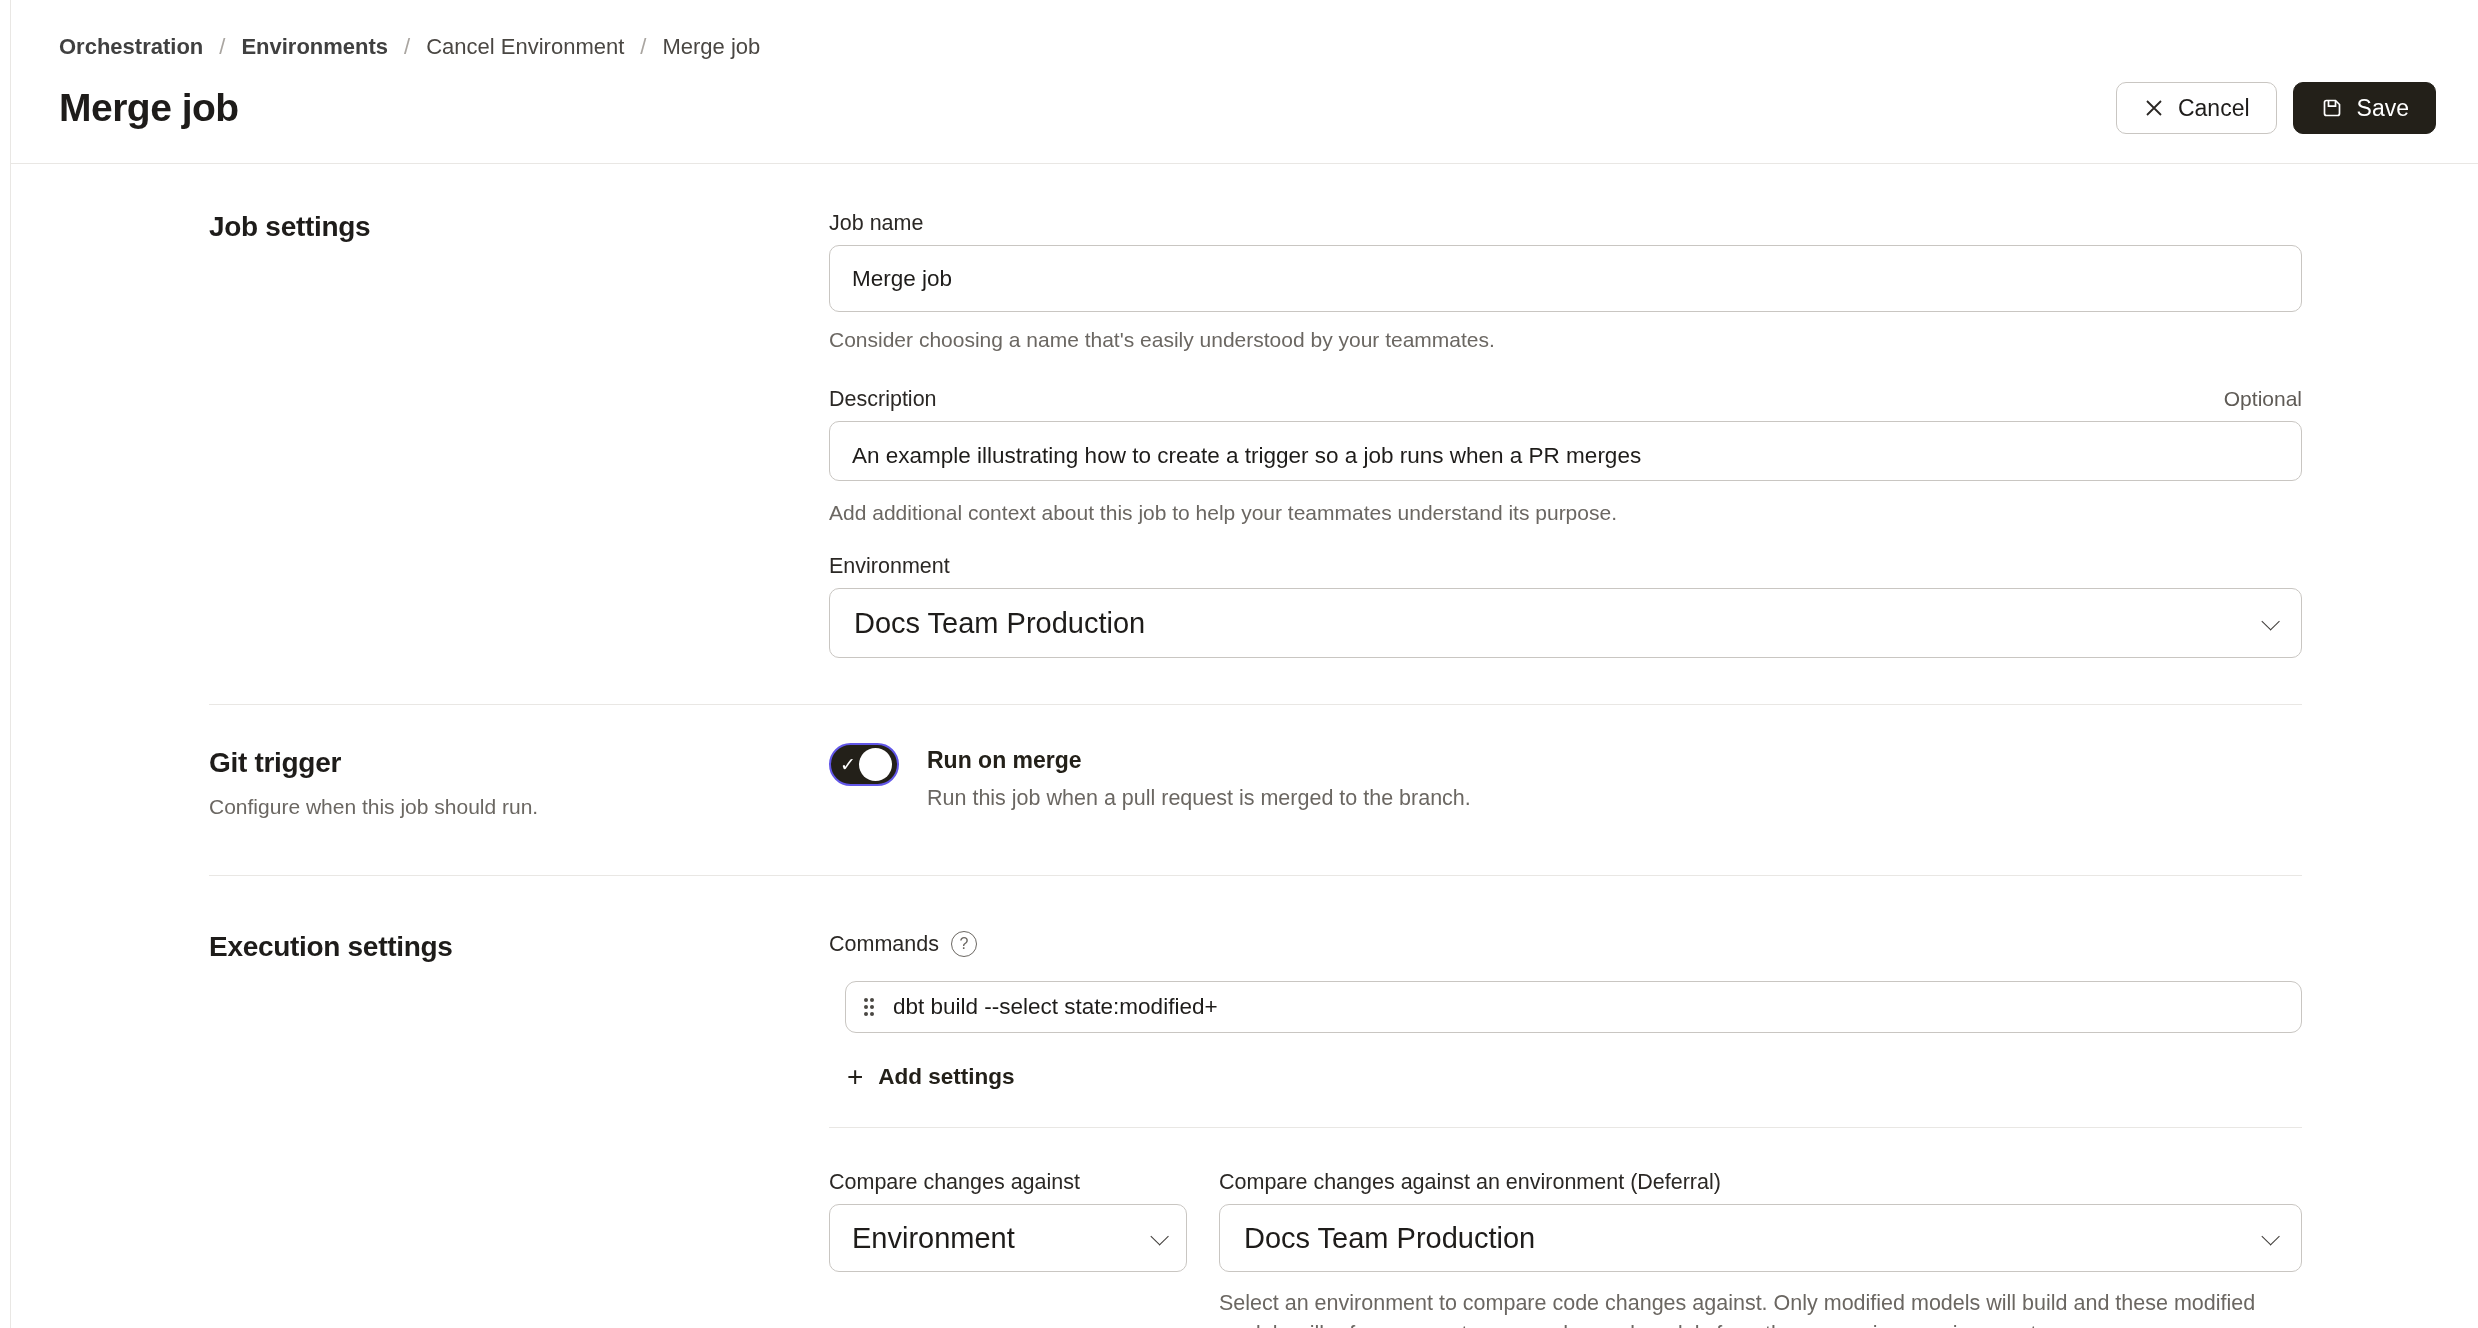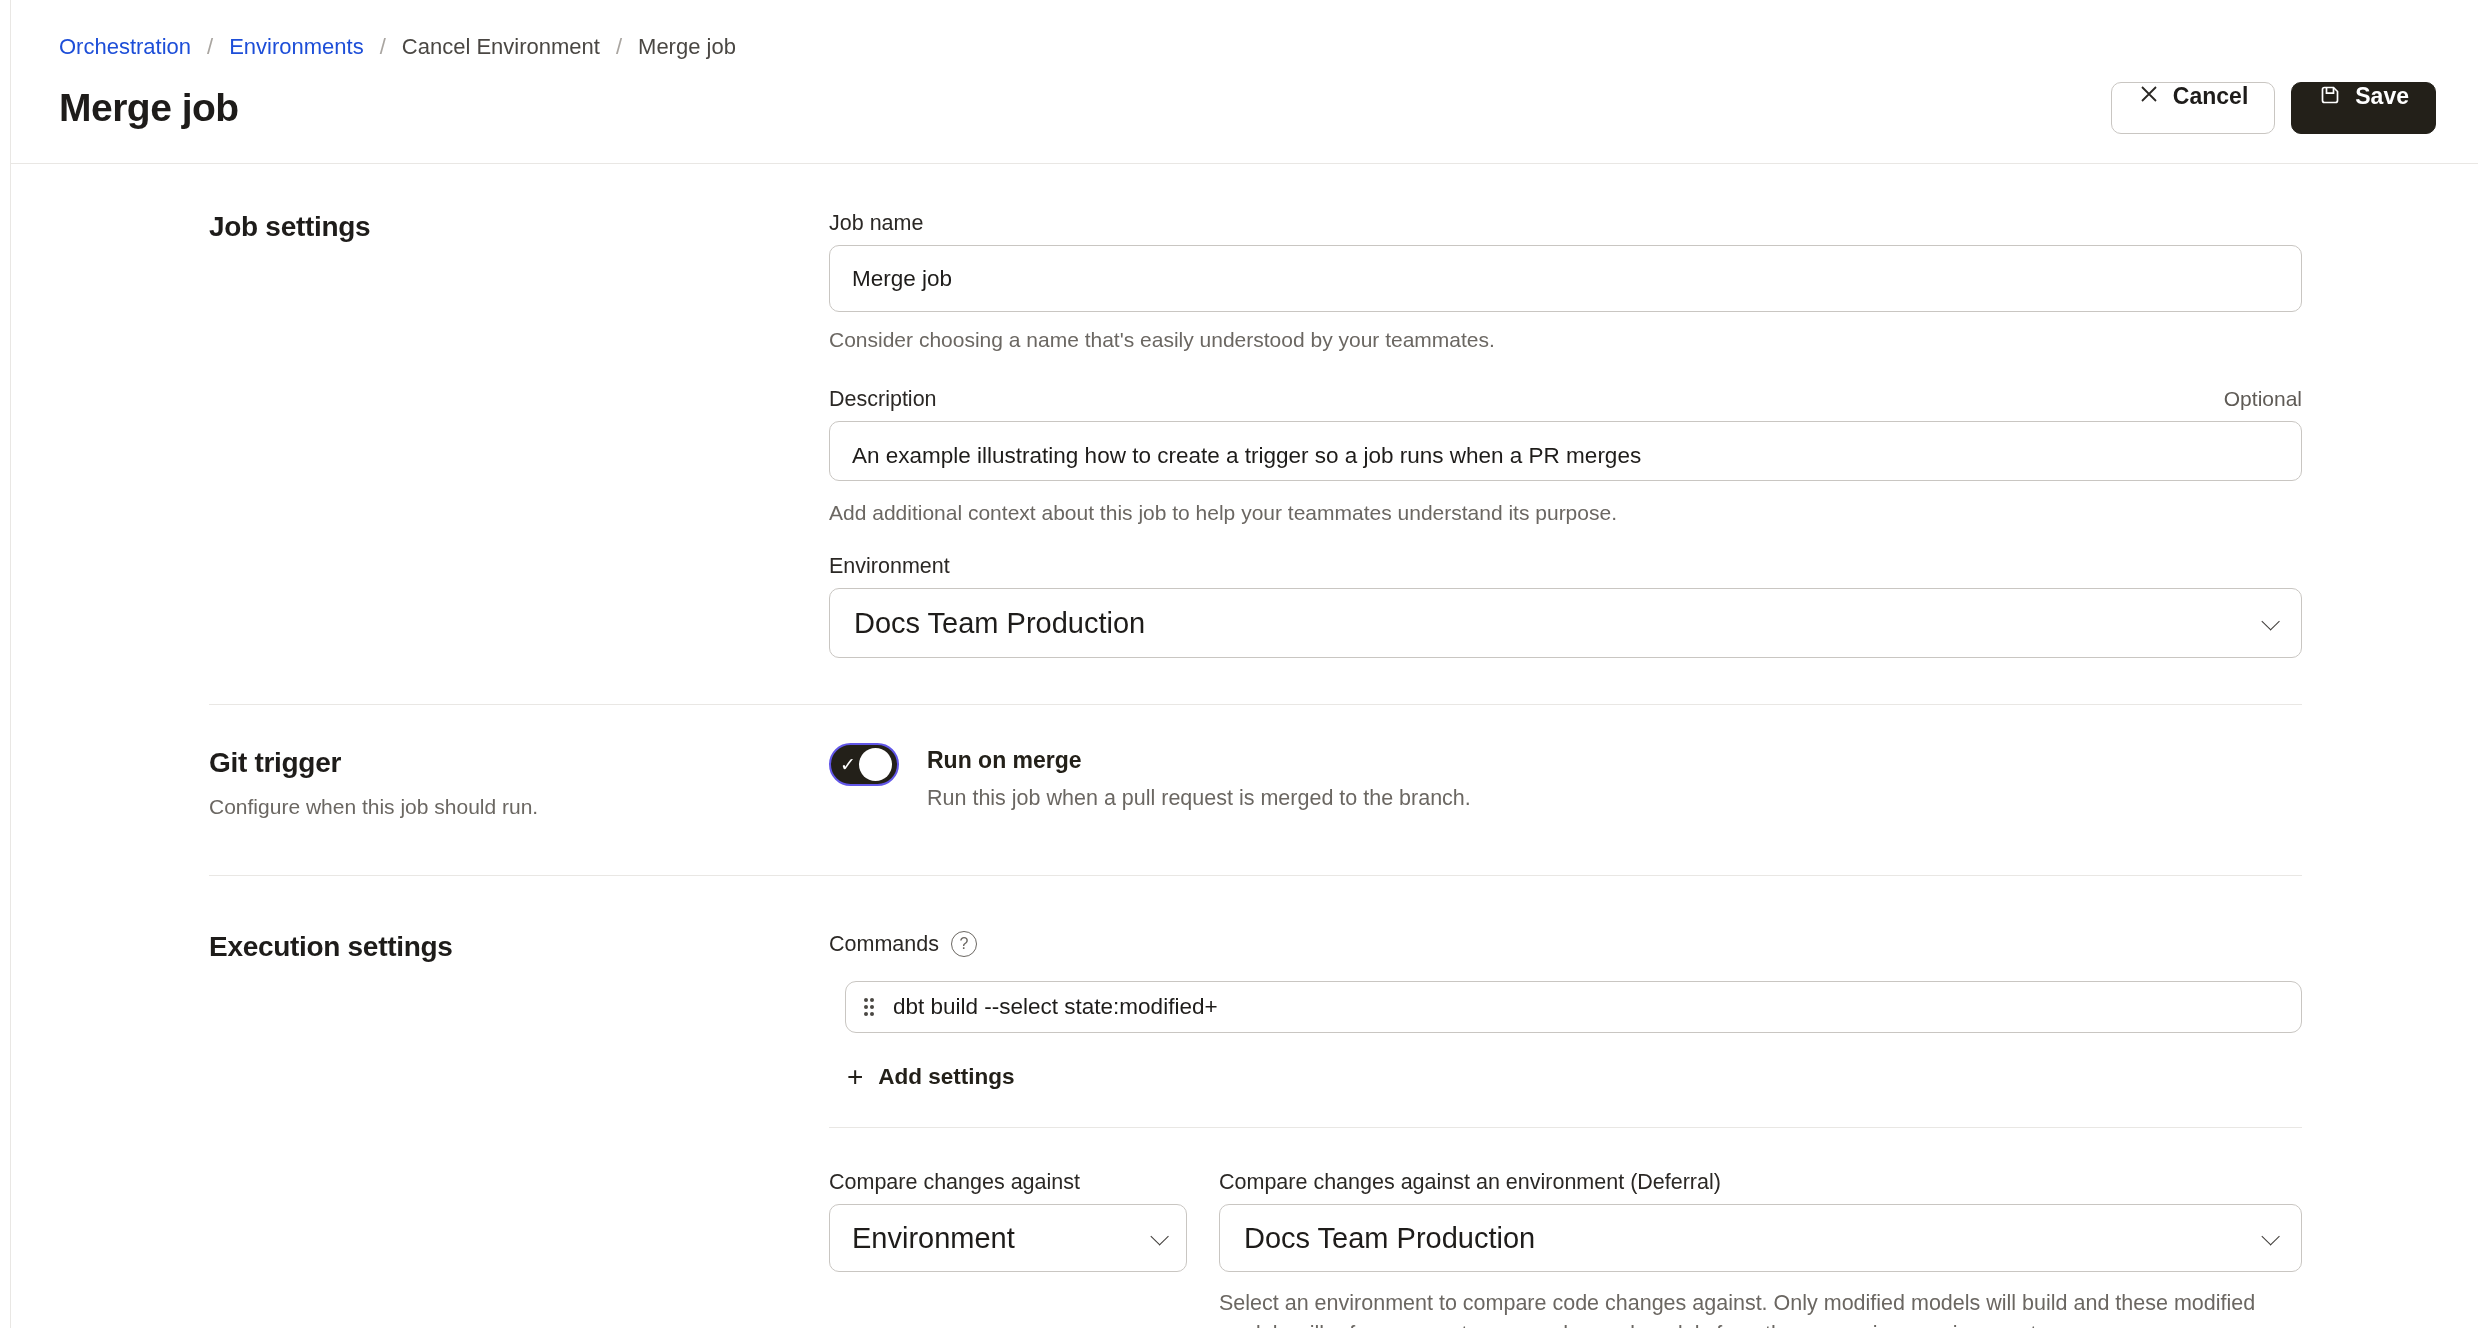--- a/index.html
+++ b/index.html
@@ -13,28 +13,28 @@
   }
   *{box-sizing:border-box;margin:0;padding:0;}
   html,body{width:2478px;height:1328px;overflow:hidden;background:var(--bg);}
   body{font-family:"Liberation Sans","DejaVu Sans",sans-serif;color:var(--text);}
   .app{margin-left:10px;width:2468px;height:1328px;border-left:1px solid var(--divider);}
 
   
   .header{padding:34px 42px 0 48px;border-bottom:1px solid var(--divider);height:164px;}
   .breadcrumb{display:flex;align-items:center;gap:16px;font-size:22px;line-height:26px;}
   .crumb{color:#3d3a37;text-decoration:none;cursor:pointer;}
-  .crumb.strong{font-weight:400;color:#1d4ed8;}
+  .crumb.strong{font-weight:700;color:#404040;}
   .crumb.current{color:#4a4743;font-weight:400;}
   .crumb-sep{color:#a9a5a0;font-weight:400;}
   .title-row{margin-top:22px;display:flex;align-items:center;justify-content:space-between;}
   .page-title{font-size:39px;font-weight:700;letter-spacing:-0.5px;}
   .actions{display:flex;gap:16px;}
-  .btn{display:flex;gap:13px;height:52px;padding:0 26px;border-radius:10px;
-       font-size:23px;font-weight:700;cursor:pointer;border:1px solid transparent;}
+  .btn{display:flex;align-items:center;gap:13px;height:52px;padding:0 26px;border-radius:10px;
+       font-size:23px;font-weight:400;cursor:pointer;border:1px solid transparent;}
   .btn-secondary{background:#fff;border-color:var(--border);color:var(--text);}
   .btn-primary{background:var(--dark);color:#fff;border-color:var(--dark);}
   .icon-x{width:22px;height:22px;stroke:#2a2724;stroke-width:1.8;}
   .icon-save{width:24px;height:24px;stroke:#fff;stroke-width:1.7;fill:none;}
 
   
   .main{padding:0 176px 0 198px;}
   .row{display:flex;}
   .row-left{width:620px;flex-shrink:0;}
   .row-right{flex:1;min-width:0;}

